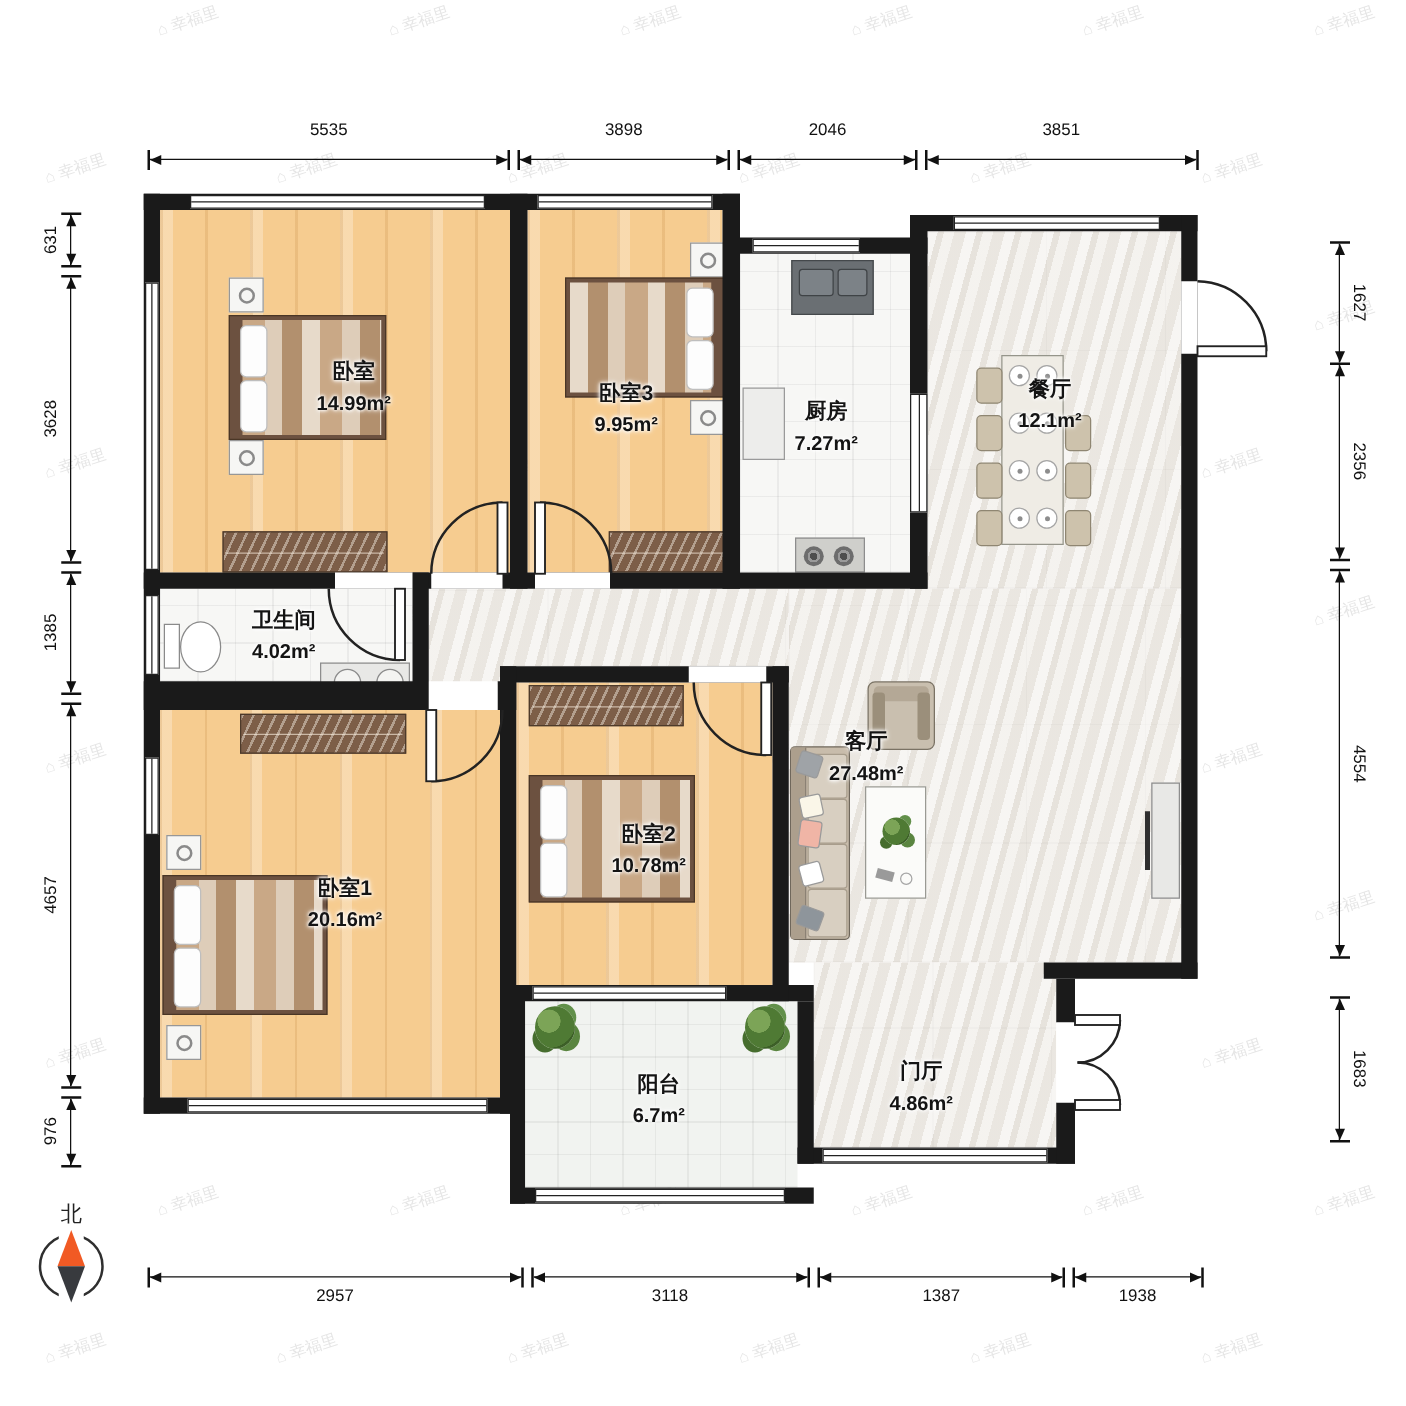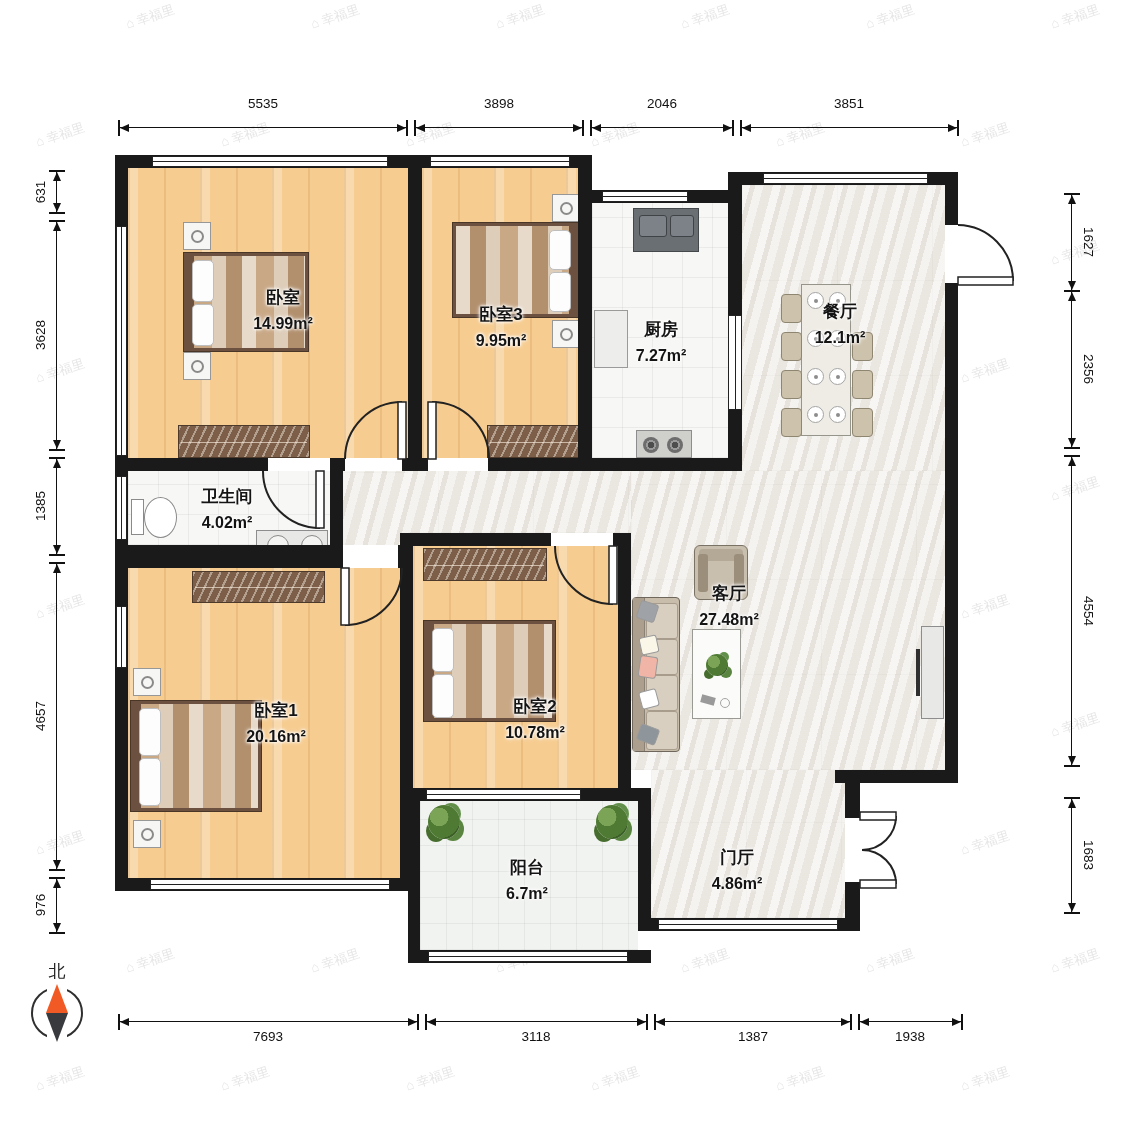--- a/index.html
+++ b/index.html
@@ -351,25 +351,25 @@
     <span class="rarea">12.1m²</span>
   </div>
   <div class="rlabel" style="left:227px;top:509px;">
     <span class="rname">卫生间</span>
     <span class="rarea">4.02m²</span>
   </div>
   <div class="rlabel" style="left:276px;top:723px;">
     <span class="rname">卧室1</span>
     <span class="rarea">20.16m²</span>
   </div>
-  <div class="rlabel" style="left:519px;top:719px;margin-left:16px;">
+  <div class="rlabel" style="left:519px;top:680px;">
     <span class="rname">卧室2</span>
     <span class="rarea">10.78m²</span>
   </div>
-  <div class="rlabel" style="left:729px;top:606px;">
+  <div class="rlabel" style="left:693px;top:606px;">
     <span class="rname">客厅</span>
     <span class="rarea">27.48m²</span>
   </div>
   <div class="rlabel" style="left:527px;top:880px;">
     <span class="rname">阳台</span>
     <span class="rarea">6.7m²</span>
   </div>
   <div class="rlabel" style="left:737px;top:870px;">
     <span class="rname">门厅</span>
     <span class="rarea">4.86m²</span>
@@ -389,21 +389,21 @@
   <div class="tick" style="left:582px;top:120px;width:2px;height:16px;"></div>
   <div class="tick" style="left:590px;top:120px;width:2px;height:16px;"></div>
   <div class="tick" style="left:732px;top:120px;width:2px;height:16px;"></div>
   <div class="tick" style="left:740px;top:120px;width:2px;height:16px;"></div>
   <div class="tick" style="left:957px;top:120px;width:2px;height:16px;"></div>
 
   <div class="dline" style="left:120px;top:1021px;width:297px;"></div>
   <div class="dline" style="left:427px;top:1021px;width:219px;"></div>
   <div class="dline" style="left:656px;top:1021px;width:194px;"></div>
   <div class="dline" style="left:860px;top:1021px;width:101px;"></div>
-  <span class="dlabel" style="left:268px;top:1029px;">7693</span>
+  <span class="dlabel" style="left:268px;top:1029px;">2957</span>
   <span class="dlabel" style="left:536px;top:1029px;">3118</span>
   <span class="dlabel" style="left:753px;top:1029px;">1387</span>
   <span class="dlabel" style="left:910px;top:1029px;">1938</span>
   <div class="tick" style="left:118px;top:1014px;width:2px;height:16px;"></div>
   <div class="tick" style="left:417px;top:1014px;width:2px;height:16px;"></div>
   <div class="tick" style="left:425px;top:1014px;width:2px;height:16px;"></div>
   <div class="tick" style="left:646px;top:1014px;width:2px;height:16px;"></div>
   <div class="tick" style="left:654px;top:1014px;width:2px;height:16px;"></div>
   <div class="tick" style="left:850px;top:1014px;width:2px;height:16px;"></div>
   <div class="tick" style="left:858px;top:1014px;width:2px;height:16px;"></div>

